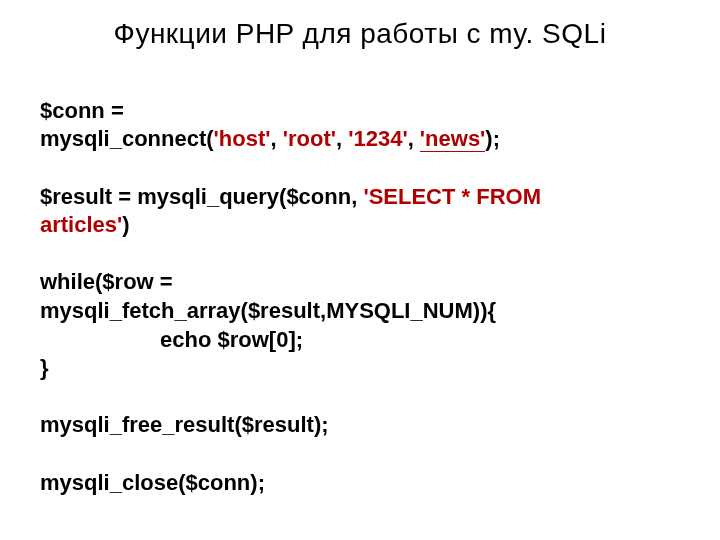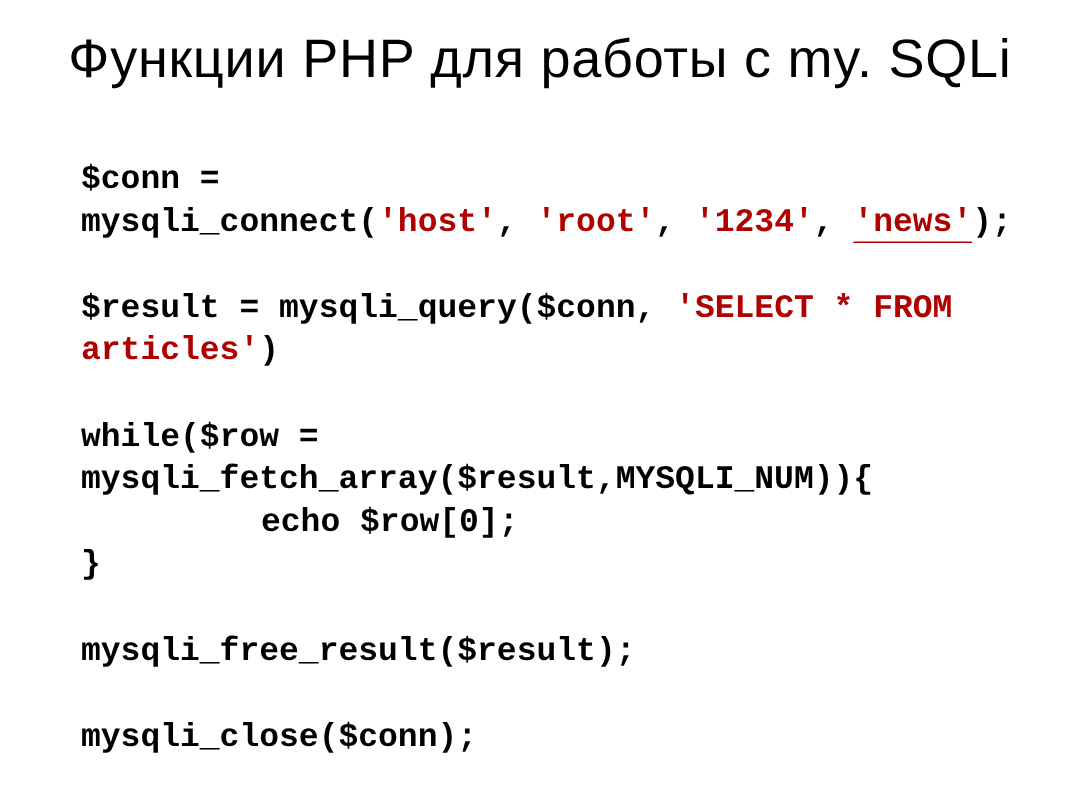--- a/index.html
+++ b/index.html
@@ -11,35 +11,34 @@
     font-family: Arial, Helvetica, sans-serif;
   }
   .slide {
     box-sizing: border-box;
     width: 720px;
     height: 540px;
     padding: 18px 40px 0 40px;
   }
   .title {
     text-align: center;
-    font-size: 36px;
+    font-size: 28px;
     line-height: 1.15;
     font-weight: 400;
     color: #000000;
     margin: 0 0 18px 0;
     letter-spacing: 0.5px;
   }
   .code {
-    font-family: Liberation Mono, monospace;
+    font-family: Liberation Sans, sans-serif;
     font-size: 22px;
     font-weight: bold;
     line-height: 1.3;
     white-space: pre;
     color: #000000;
-    margin-left: 14px;
   }
   .plain   { color: #000000; }
   .func    { color: #000000; }
   .string  { color: #b00000; }
   .underline { border-bottom: 1px solid #b00000; }
   .indent  { display: inline-block; width: 120px; }
 </style>
 </head>
 <body>
 

